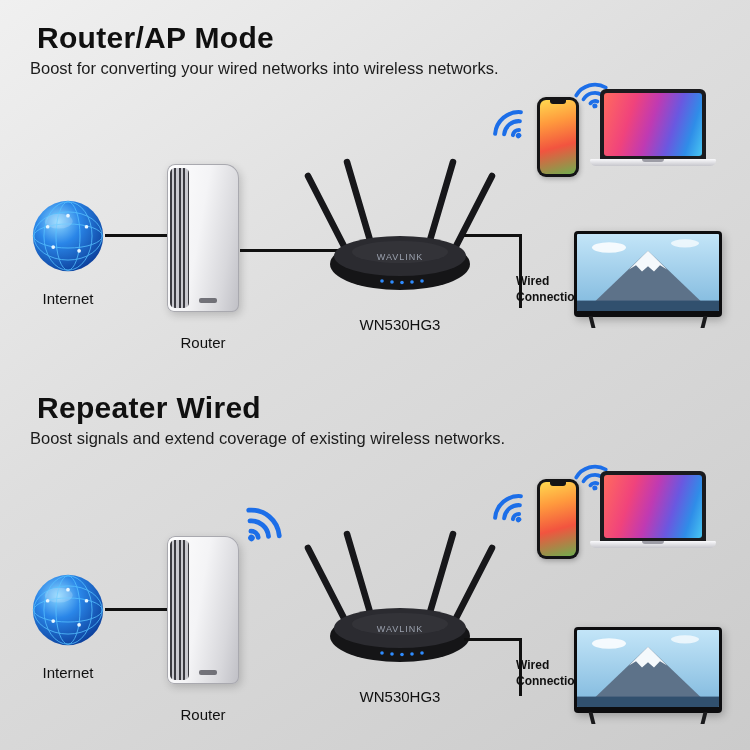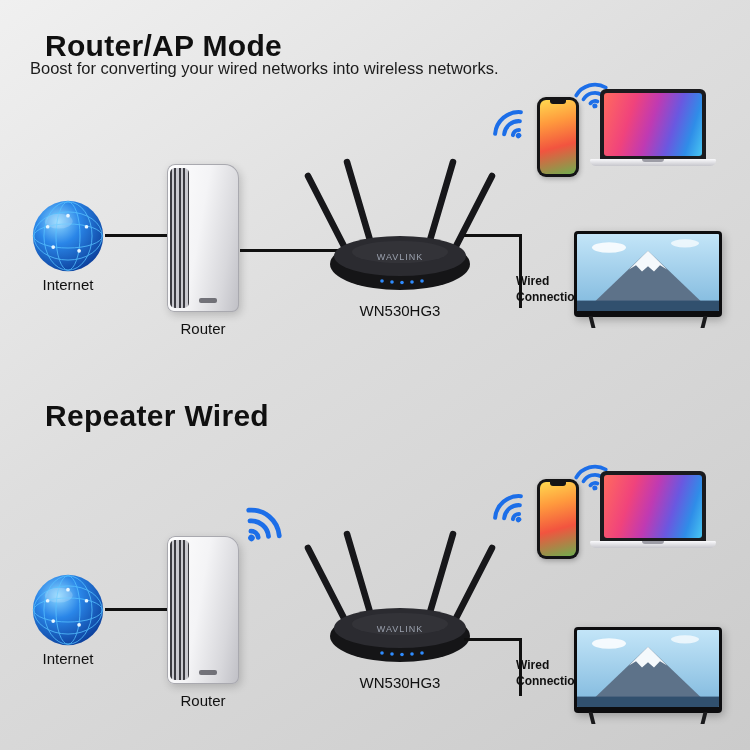--- a/index.html
+++ b/index.html
@@ -1,20 +1,20 @@
 <!DOCTYPE html>
 <html><head>
 <meta charset="utf-8">
 <style>
   html,body{margin:0;padding:0;background:#cfcfcf;font-family:"Liberation Sans",sans-serif;}
   .canvas{position:relative;width:750px;height:750px;overflow:hidden;
           background:linear-gradient(145deg,#f0f0f0 0%,#dedede 40%,#cbcbcb 100%);}
-  .title{position:absolute;margin:17px;font-weight:800;font-size:30px;line-height:1.1;color:#101010;letter-spacing:.3px;}
+  .title{position:absolute;margin:9px;font-weight:800;font-size:30px;line-height:1.1;color:#101010;letter-spacing:.3px;}
   .subtitle{position:absolute;margin:0;font-weight:400;font-size:16.5px;line-height:1.3;color:#1c1c1c;}
-  .cap{position:absolute;font-weight:500;font-size:15px;line-height:1.2;color:#101010;text-align:center;}
+  .cap{position:absolute;font-weight:500;font-size:15px;line-height:1.2;color:#101010;text-align:center;margin-top:14px;}
   .wired-cap{position:absolute;font-weight:600;font-size:12px;line-height:1.3;color:#101010;text-align:left;}
   .hline{position:absolute;height:3px;background:#101010;}
   .vline{position:absolute;width:3px;background:#101010;}
   .globe{position:absolute;width:74px;height:74px;}
   .tower{position:absolute;width:72px;height:148px;
          background:linear-gradient(100deg,#ffffff 0%,#f4f4f6 45%,#d8d8dc 78%,#bfbfc5 100%);
          border-radius:8px 14px 7px 7px;
          box-shadow:inset 0 0 0 1px #a9a9af,2px 3px 8px rgba(0,0,0,.18);}
   .tower-vents{position:absolute;left:3px;top:4px;bottom:4px;width:19px;border-radius:5px;
          background:repeating-linear-gradient(90deg,#3a3a40 0 1.8px,#c9c9cf 1.8px 4.4px);}
@@ -167,20 +167,21 @@
         <path d="M8 74 L71 16 L134 74 Z" fill="#5d7289"></path>
         <path d="M71 16 L90 34 L83 30 L77 36 L71 31 L65 36 L59 30 L52 34 Z" fill="#f5f9fc"></path>
         <rect y="64" width="142" height="10" fill="#31506e"></rect>
       </svg>
     </div>
     <div class="tv-leg l"></div>
     <div class="tv-leg r"></div>
   </div>
 
   <h1 class="title" style="left:28px;top:382px">Repeater Wired</h1>
+  <p class="subtitle" style="left:30px;top:428px">Boost signals and extend coverage of existing wireless networks.</p>
 
   <div class="globe" style="left:31px;top:573px">
     <svg viewBox="0 0 80 80" width="74" height="74">
       <circle cx="40" cy="40" r="38" fill="url(#globeGrad)"></circle>
       <g stroke="#57c2ff" stroke-width="1" fill="none" opacity="0.85">
         <ellipse cx="40" cy="40" rx="37" ry="13"></ellipse>
         <ellipse cx="40" cy="40" rx="37" ry="26"></ellipse>
         <ellipse cx="40" cy="40" rx="13" ry="37"></ellipse>
         <ellipse cx="40" cy="40" rx="26" ry="37"></ellipse>
       </g>

